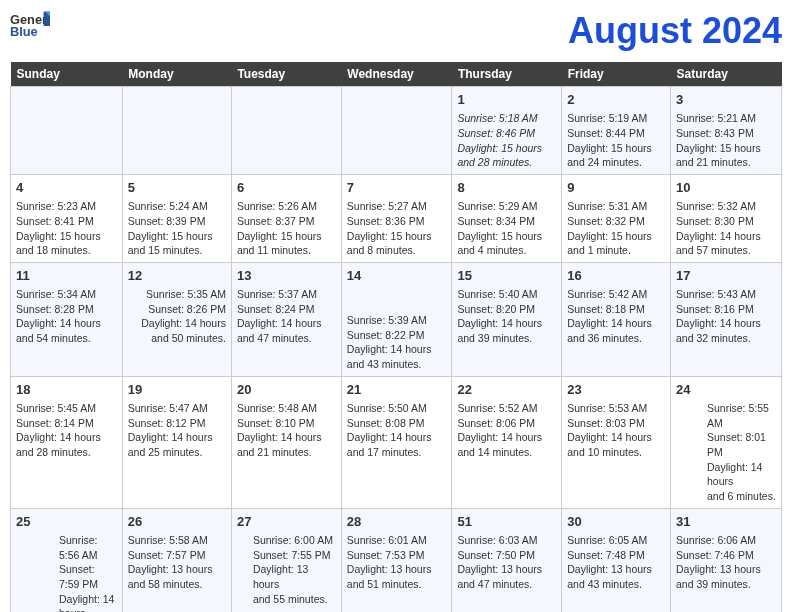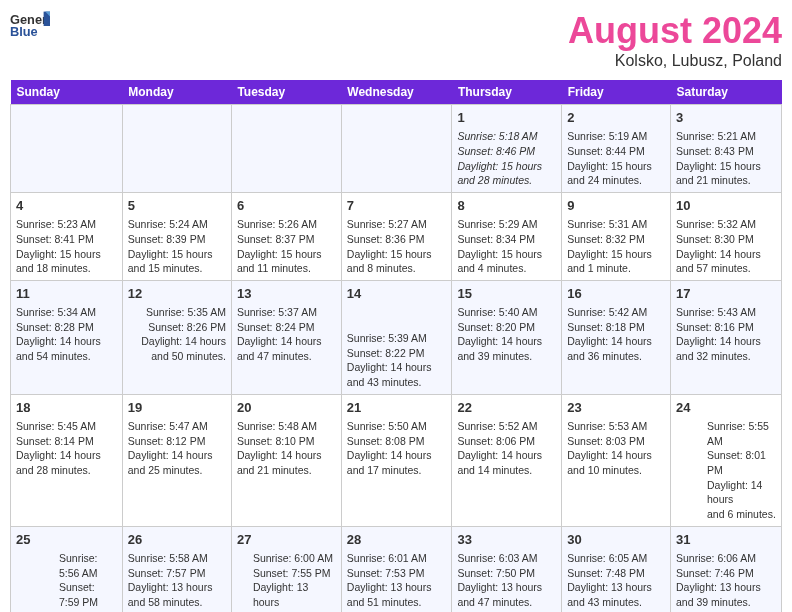--- a/index.html
+++ b/index.html
@@ -30,34 +30,34 @@
       display: flex;
       align-items: center;
       gap: 2px;
     }
     .title-block {
       text-align: right;
     }
     .title-block h1 {
       font-size: 36px;
       font-weight: bold;
-      color: #ec4899;
+      color: #1d4ed8;
     }
     .title-block h2 {
       font-size: 16px;
       font-weight: normal;
       color: #333;
     }
     table {
       width: 100%;
       border-collapse: collapse;
       font-size: 11px;
     }
     thead tr th {
-      background-color: #6d28d9;
+      background-color: #404040;
       color: #fff;
       text-align: left;
       padding: 5px 6px;
       font-size: 12px;
       font-weight: bold;
     }
     tbody tr td {
       border: 1px solid #ccc;
       vertical-align: top;
       padding: 4px 5px;
@@ -91,21 +91,20 @@
       <svg class="logo-icon" viewBox="0 0 50 35" xmlns="http://www.w3.org/2000/svg">
         <text x="0" y="18" font-family="Arial" font-size="16" font-weight="bold" fill="#333">General</text>
         <text x="0" y="32" font-family="Arial" font-size="16" font-weight="bold" fill="#2a5298">Blue</text>
         <polygon points="42,2 50,2 50,20 42,20" fill="#2a5298"></polygon>
         <polygon points="44,2 50,2 50,8" fill="#5b9bd5"></polygon>
       </svg>
     </div>
   </div>
   <div class="title-block">
     <h1>August 2024</h1>
-    <h2>Kolsko, Lubusz, Poland</h2>
   </div>
 </div>
 
 <table>
   <thead>
     <tr>
     <th>Sunday</th>
         <th>Monday</th>
         <th>Tuesday</th>
         <th>Wednesday</th>
@@ -318,21 +317,21 @@
 and 55 minutes.</div>
         </td>
         <td>
           <div class="day-num">28</div>
           <div style="white-space: pre-line;">Sunrise: 6:01 AM
 Sunset: 7:53 PM
 Daylight: 13 hours
 and 51 minutes.</div>
         </td>
         <td>
-          <div class="day-num">33</div>
+          <div class="day-num">51</div>
           <div style="white-space: pre-line;">Sunrise: 6:03 AM
 Sunset: 7:50 PM
 Daylight: 13 hours
 and 47 minutes.</div>
         </td>
         <td>
           <div class="day-num">30</div>
           <div style="white-space: pre-line;">Sunrise: 6:05 AM
 Sunset: 7:48 PM
 Daylight: 13 hours

